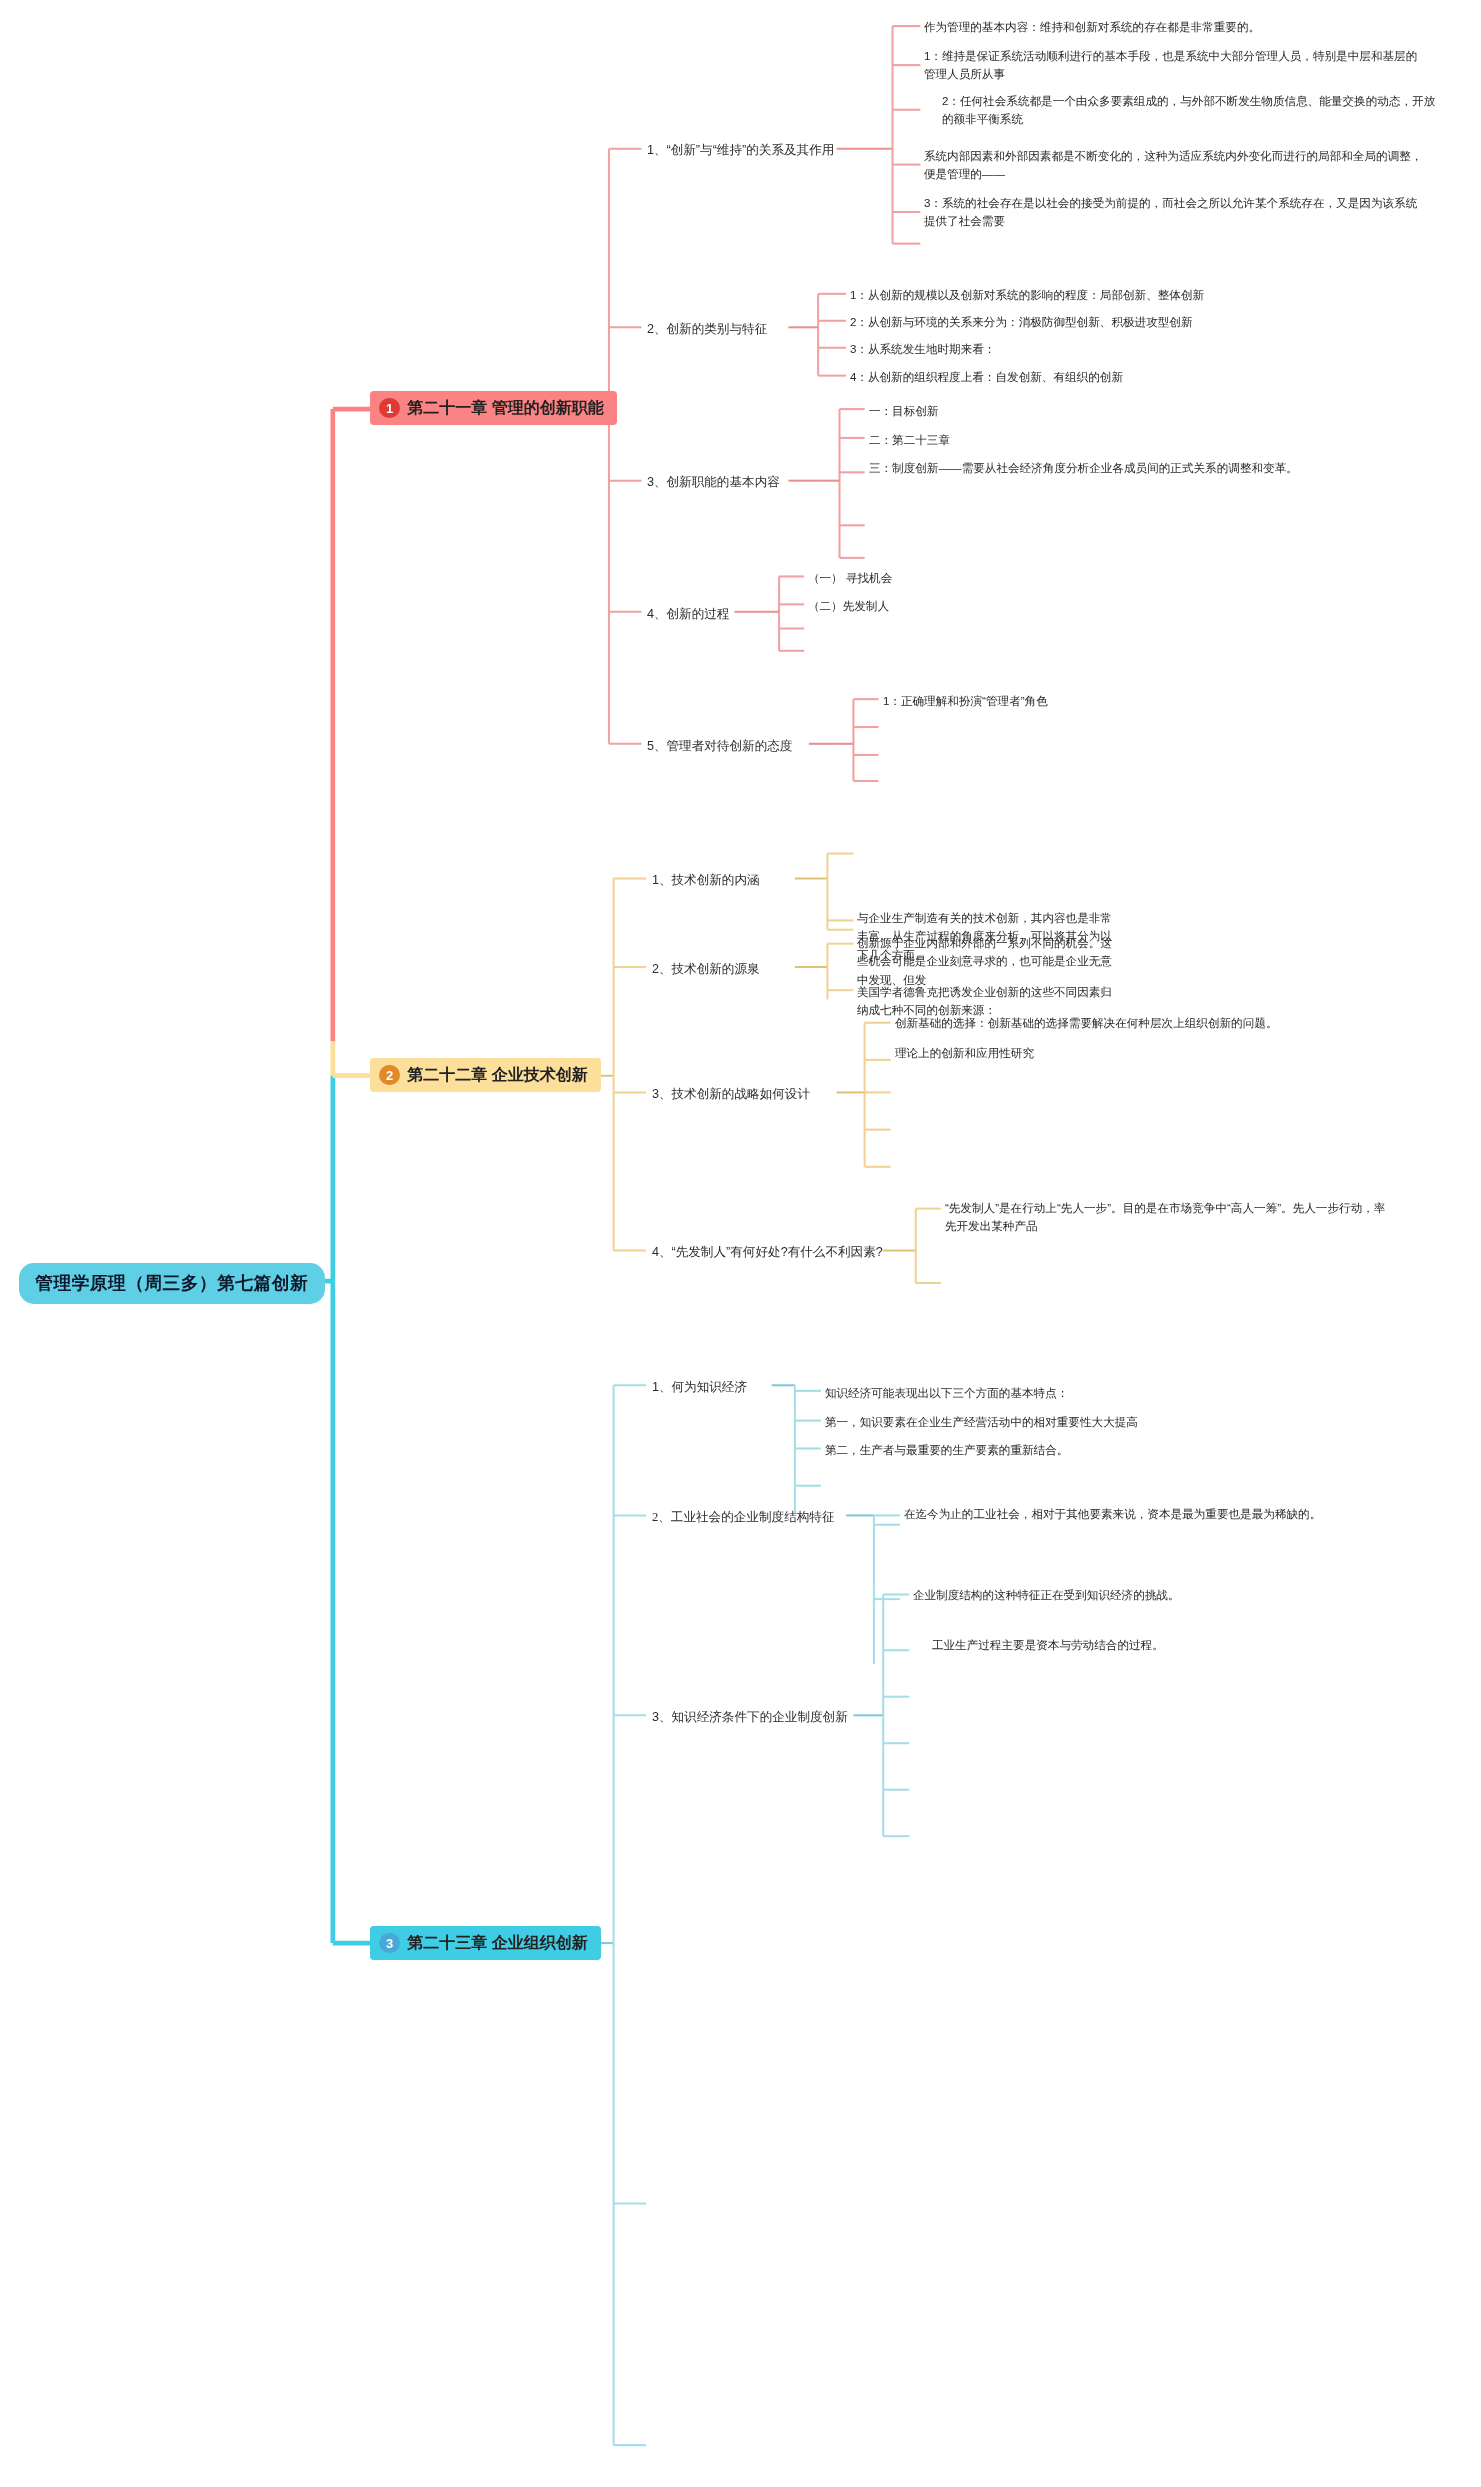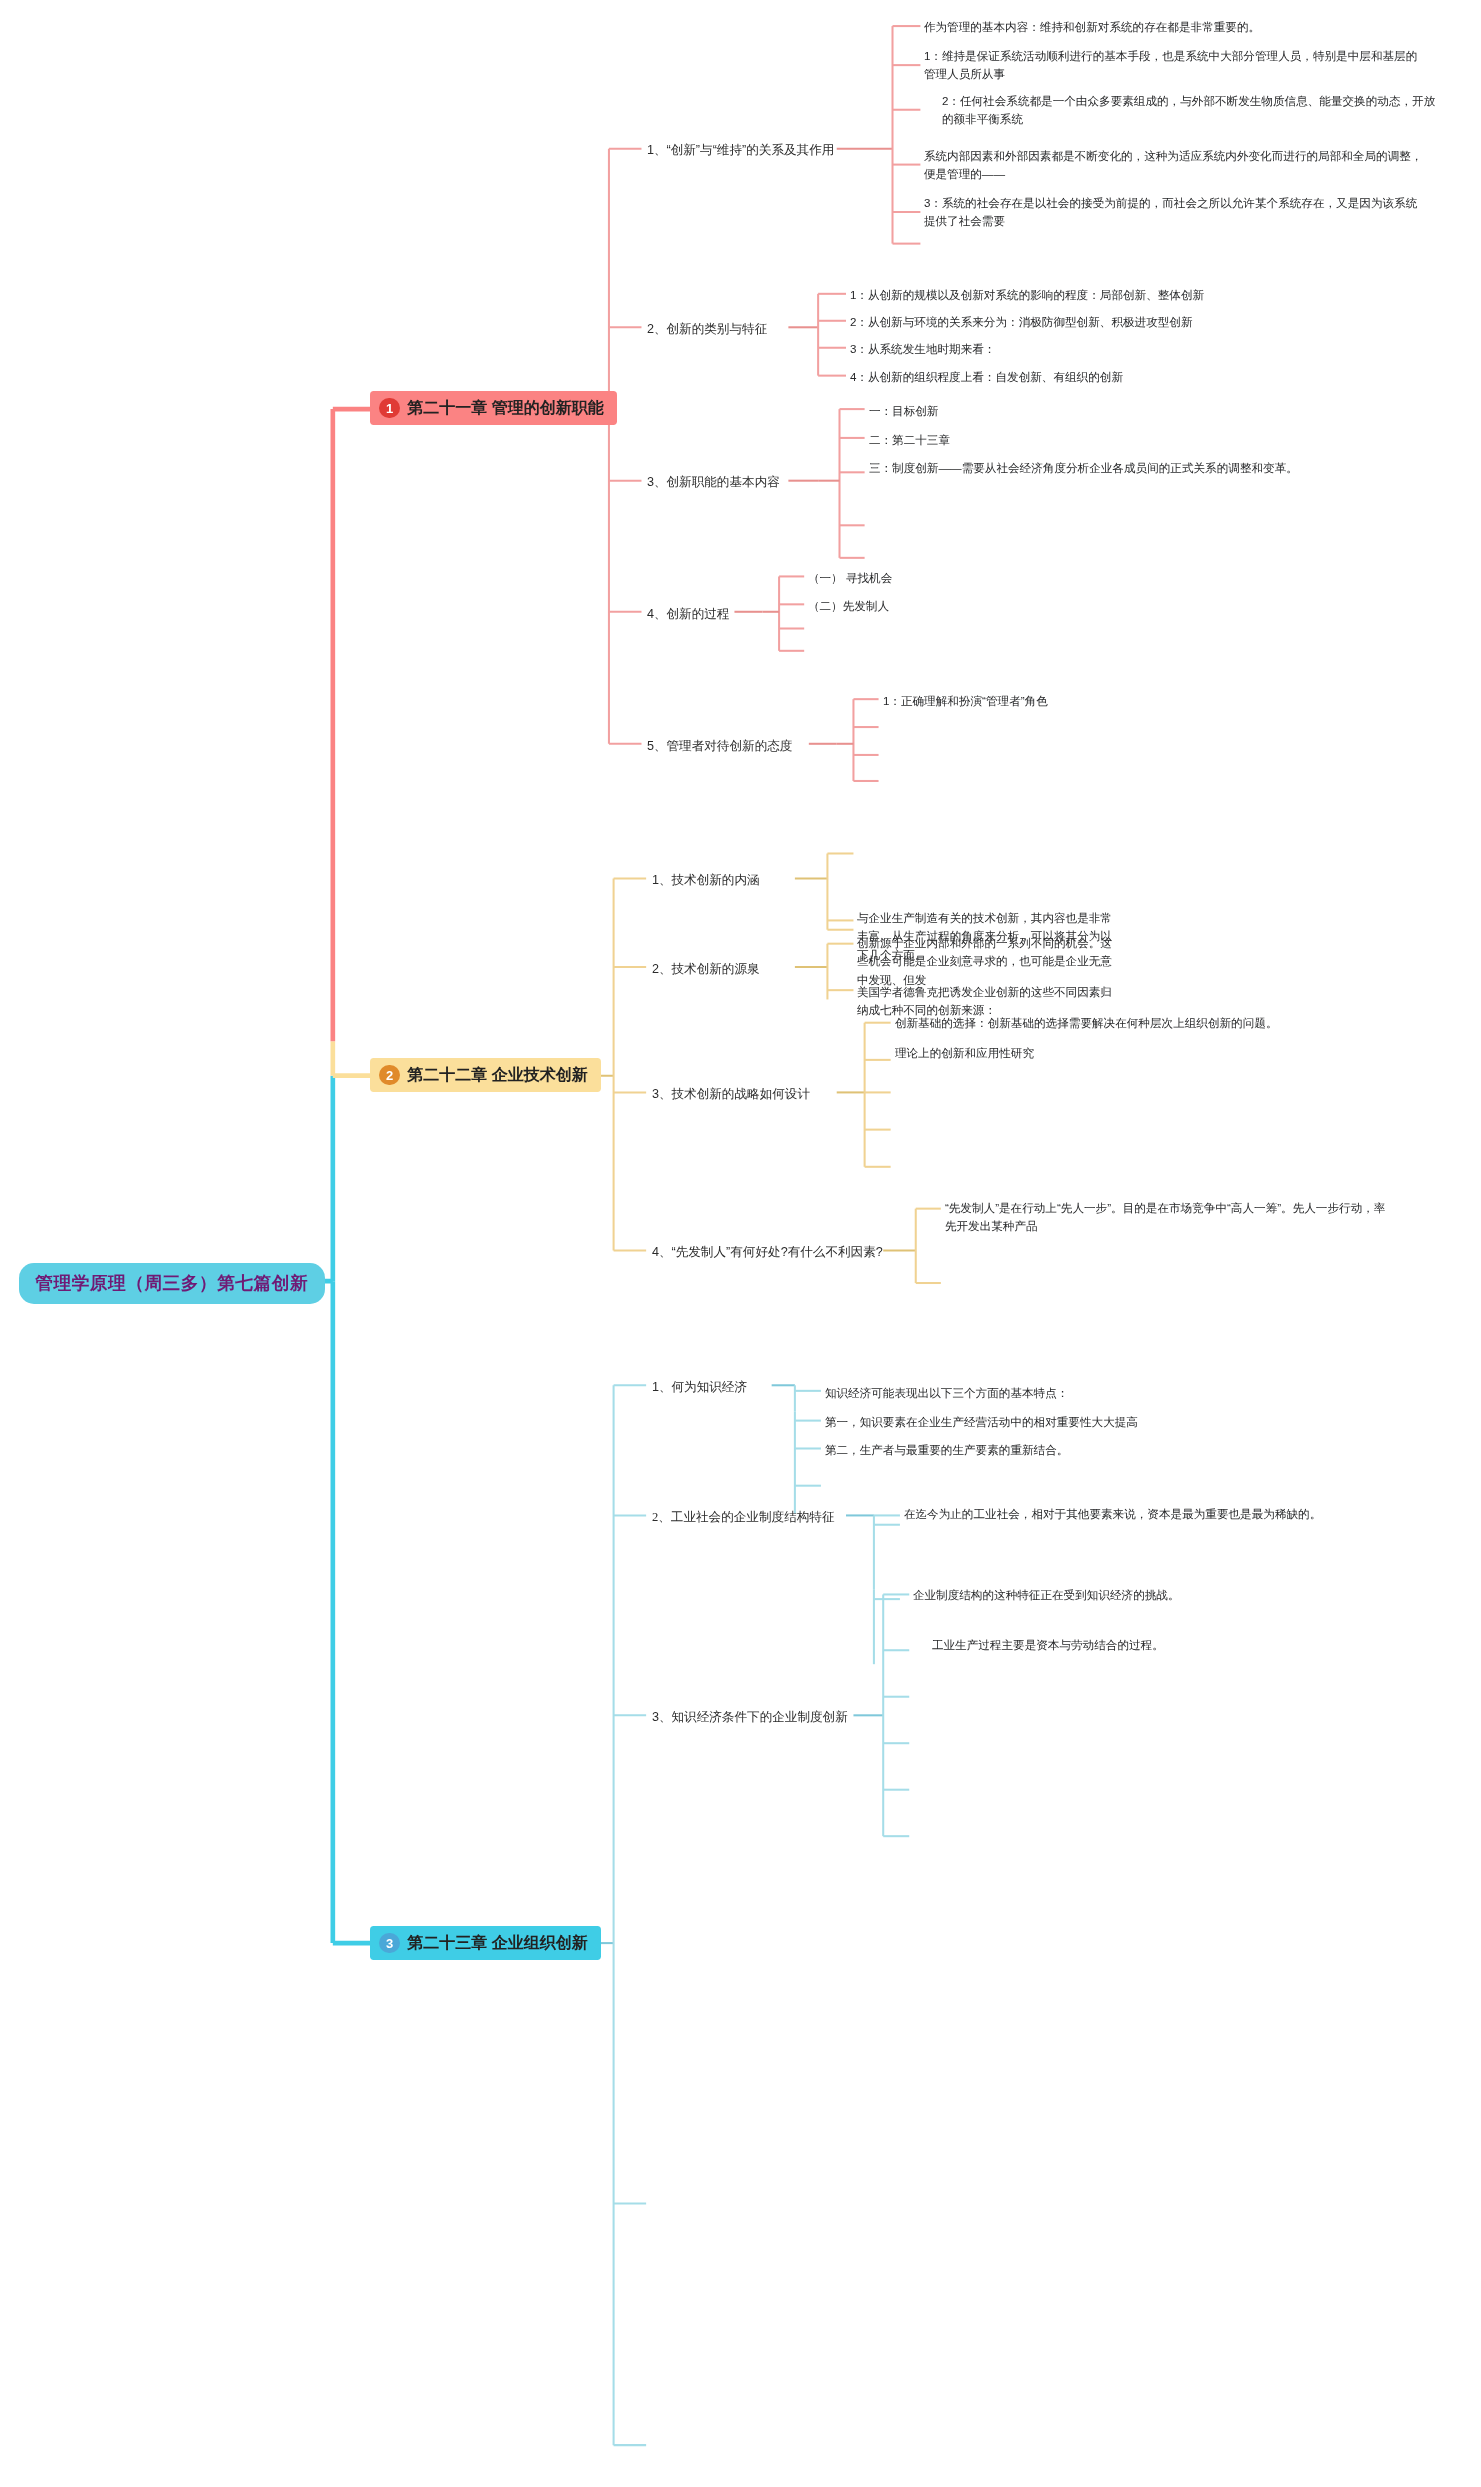--- a/index.html
+++ b/index.html
@@ -23,21 +23,21 @@
   }
   .node {
     position: absolute;
     box-sizing: border-box;
   }
   
   .root-node {
     display: flex;
     align-items: center;
     background: #5ecfe4;
-    color: #701a75;
+    color: #0f172a;
     border-radius: 15px;
     padding: 8.4px 16.7px;
     font-size: 17.7px;
     font-weight: bold;
     white-space: nowrap;
     letter-spacing: 0.5px;
   }
   
   .chapter-node {
     display: flex;

